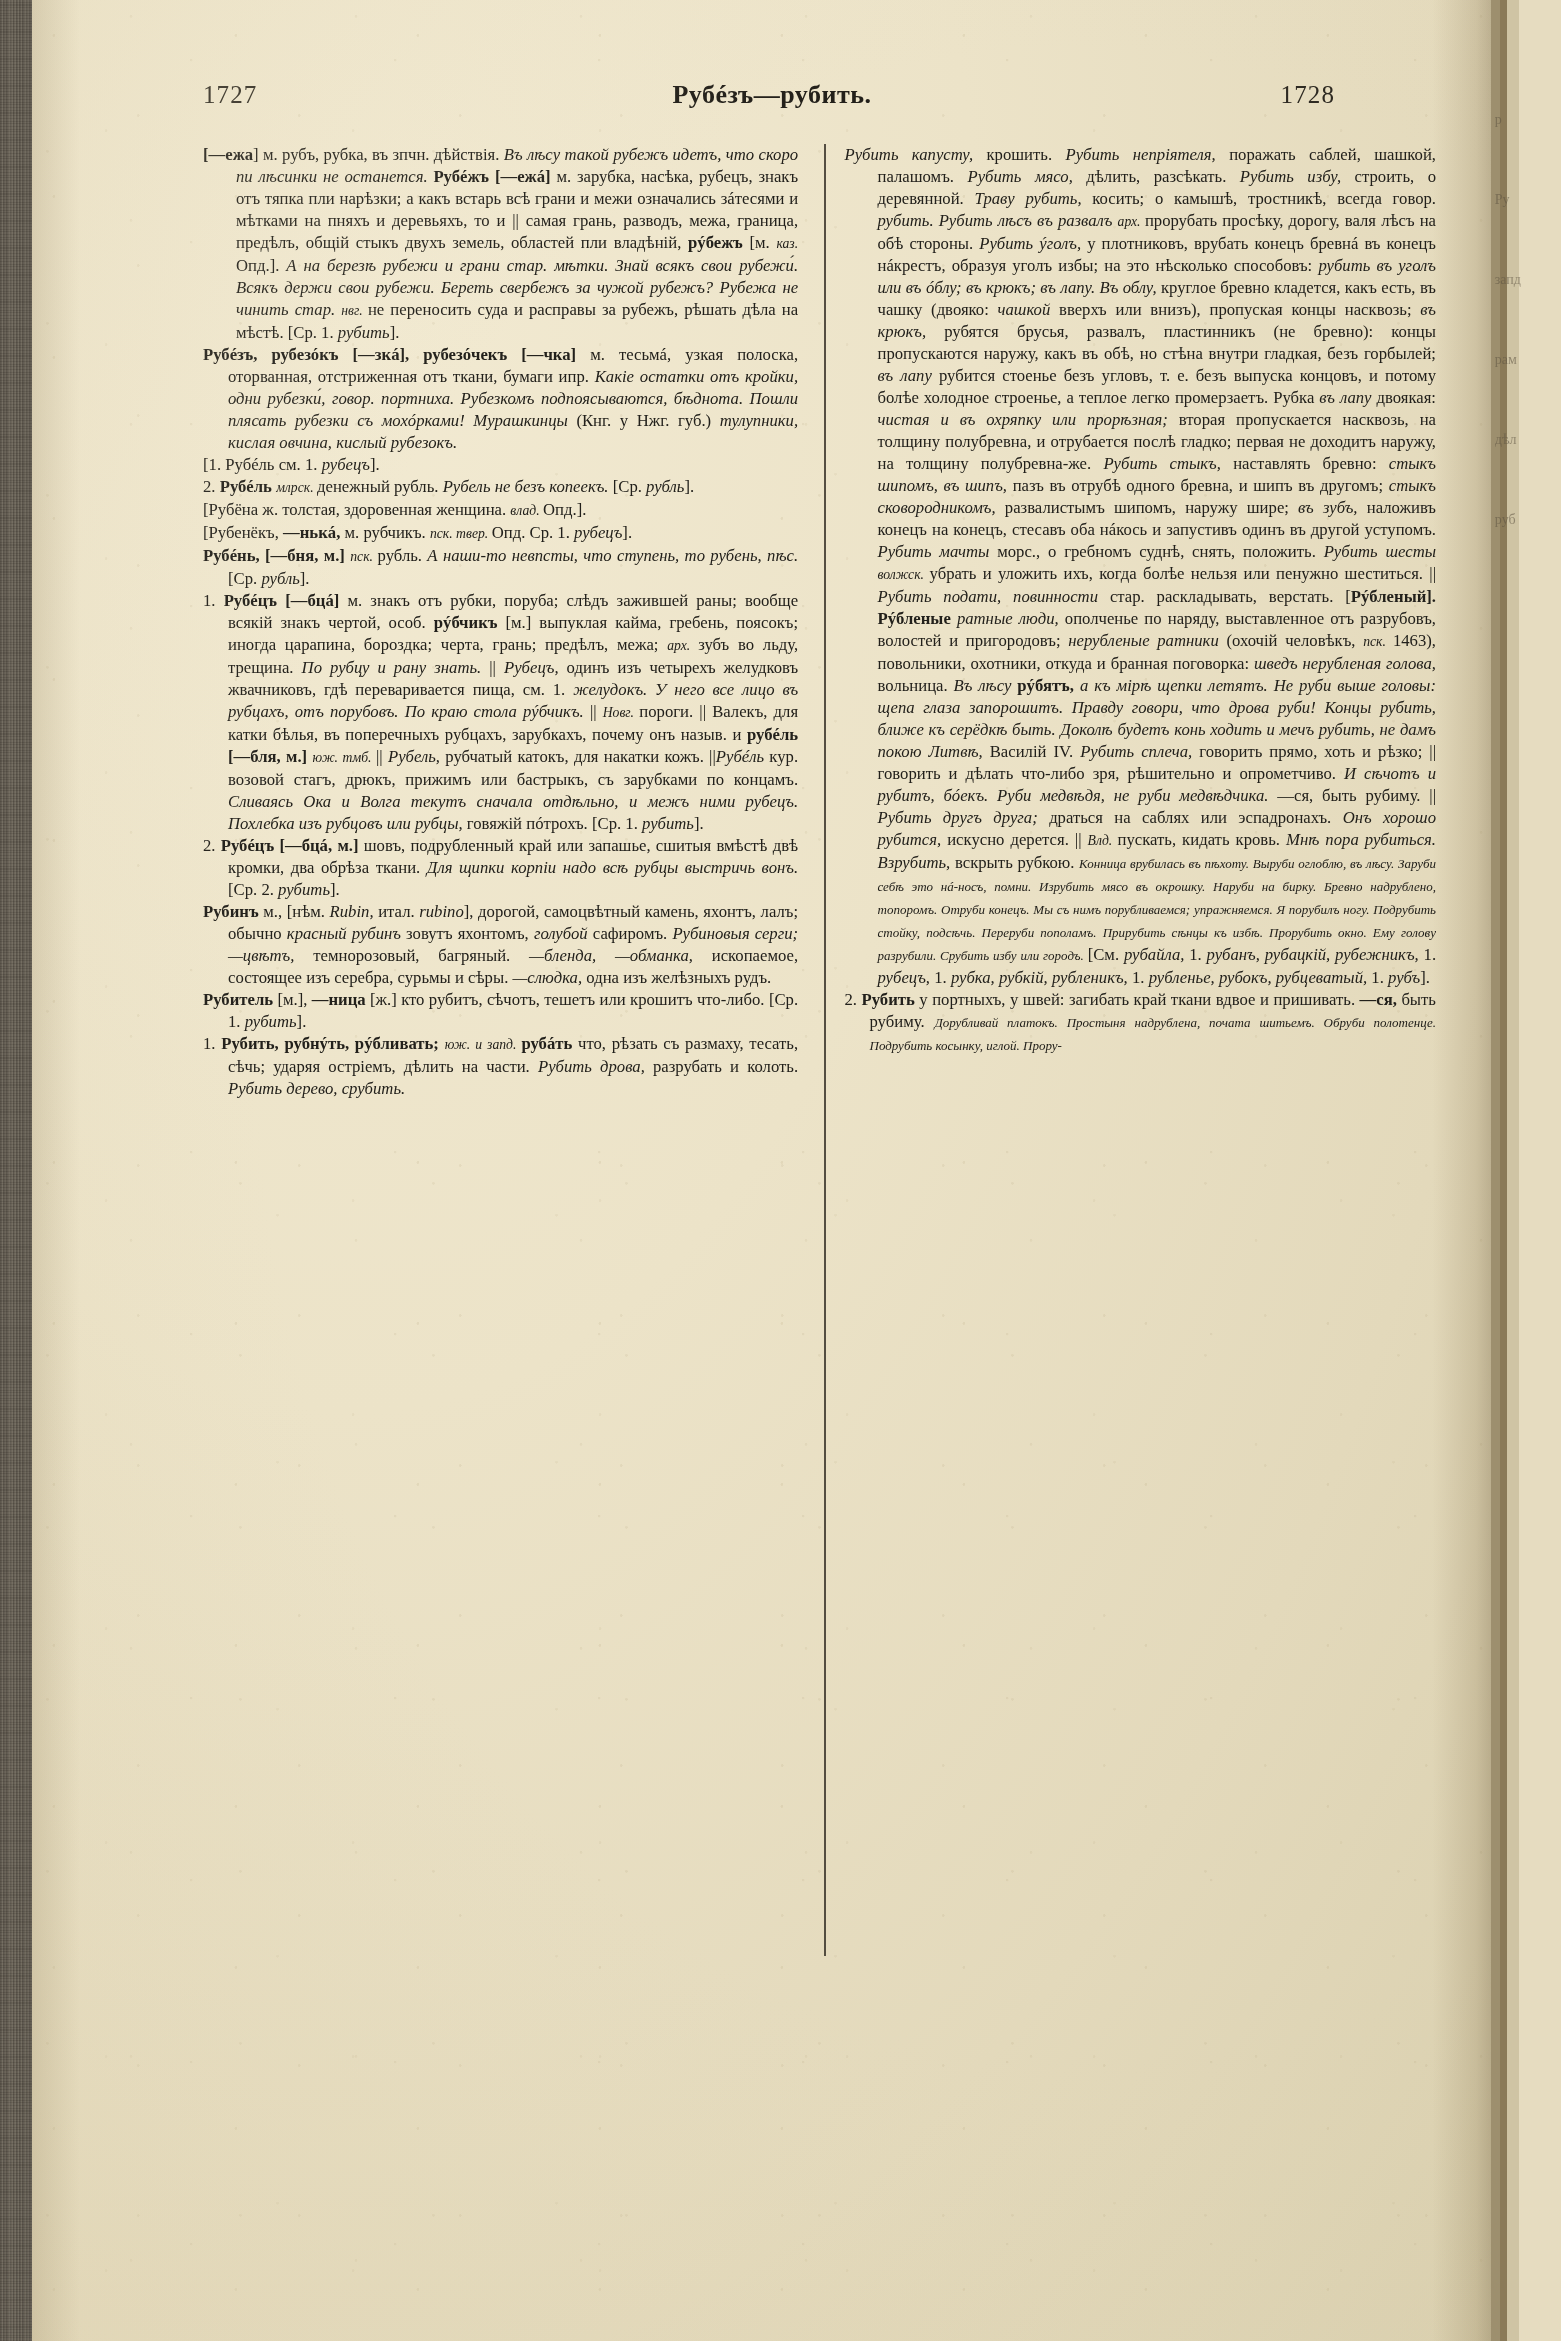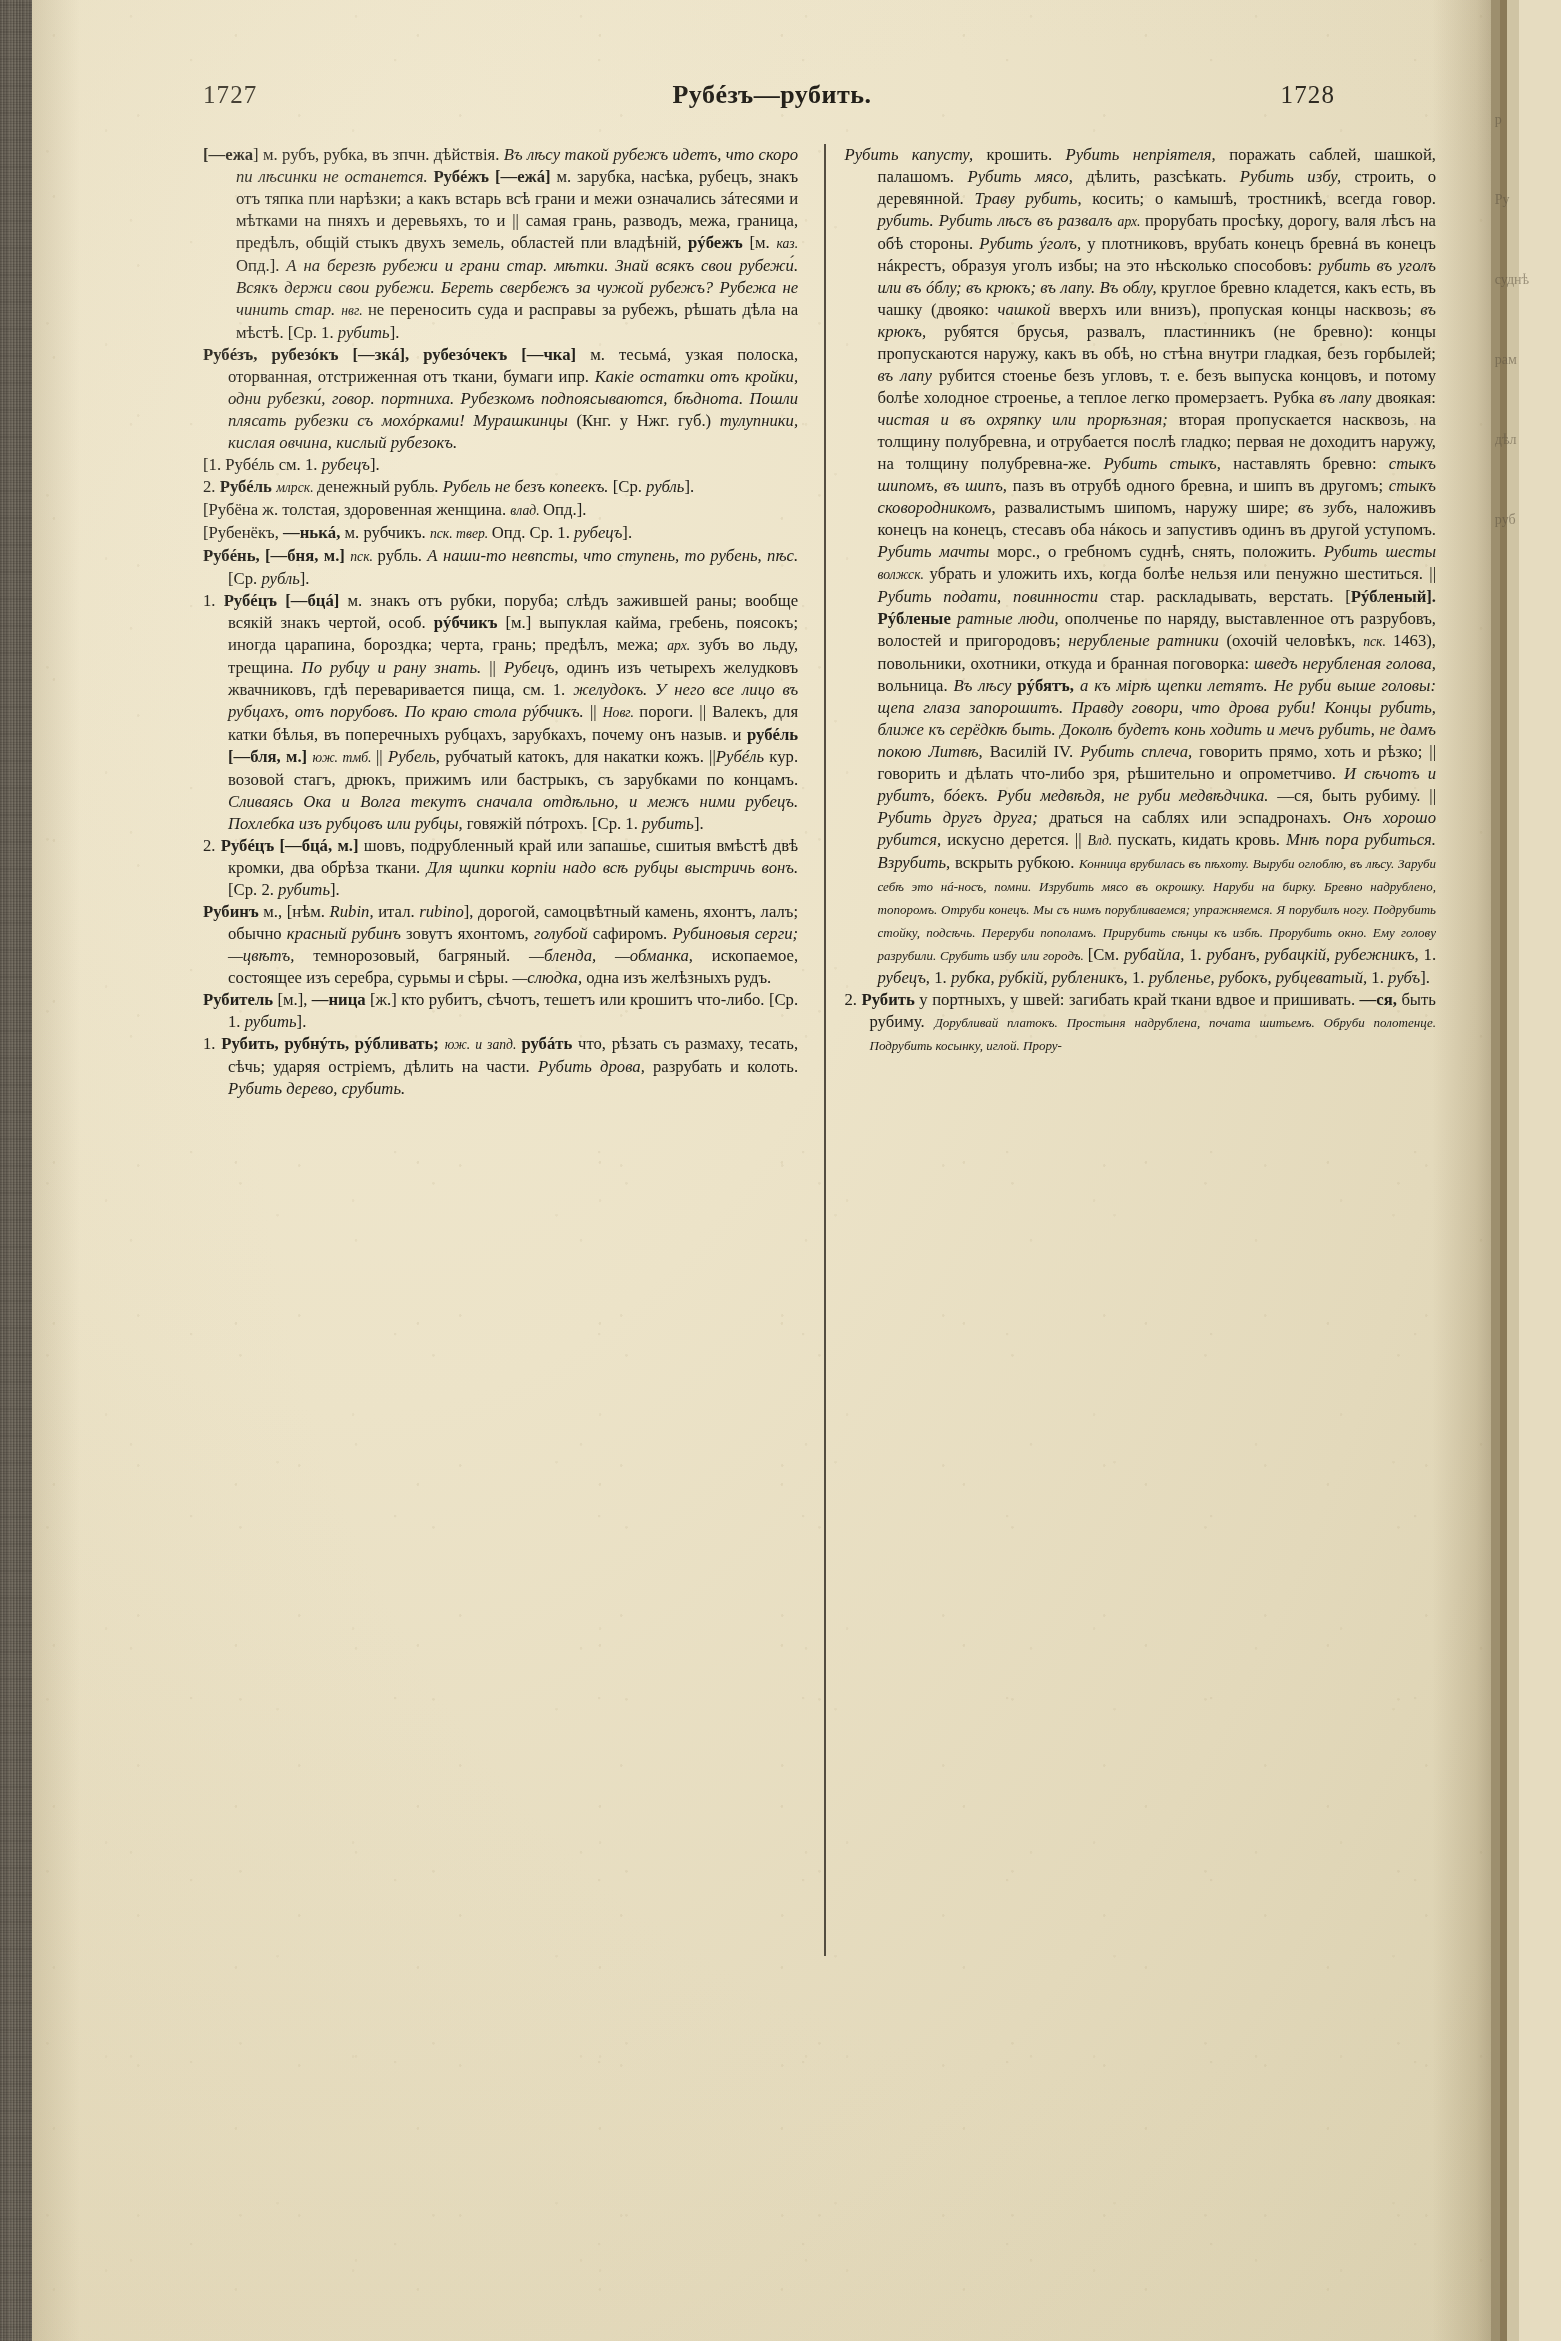--- a/index.html
+++ b/index.html
@@ -160,20 +160,20 @@
 
     <div id="ink-fade"></div>
     <div id="page-edge-shadow"></div>
     <div id="page-left-shadow"></div>
   </div>
 
   <div id="binding">
     <div id="next-page-text">
         <div>р</div>
         <div>Ру</div>
-        <div>суднѣ</div>
+        <div>запд</div>
         <div>рам</div>
         <div>дѣл</div>
         <div>руб</div>
       </div>
   </div>
 </div>
 
 
 </body></html>

